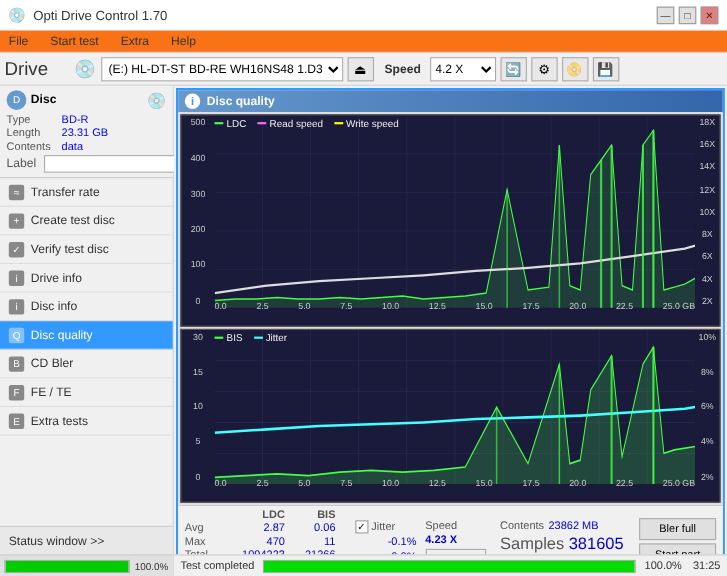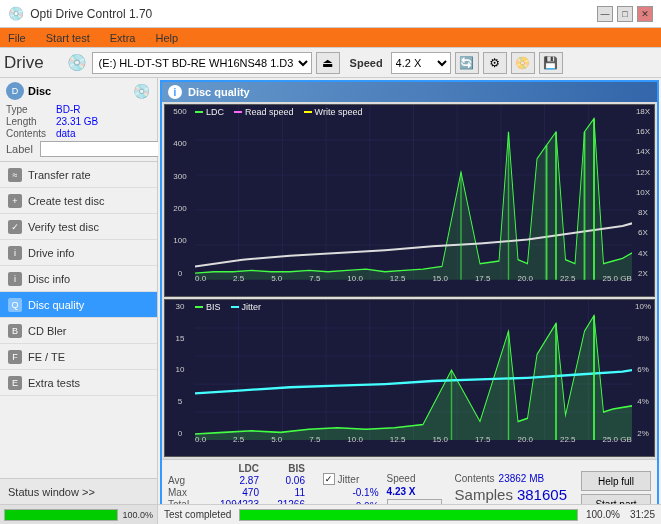--- a/index.html
+++ b/index.html
@@ -806,21 +806,21 @@
             <span style="color:#555;">Contents</span>
             <span style="color:#00c;">23862 MB</span>
           </div>
           <div style="display:flex;gap:4px;font-size:15px;">
             <span style="color:#555;">Samples</span>
             <span style="color:#00c;">381605</span>
           </div>
         </div>
 
         <div class="buttons-section" style="margin-left:6px;margin-top:8px;">
-          <button class="action-btn">Help full</button>
+          <button class="action-btn">Bler full</button>
           <button class="action-btn">Start part</button>
         </div>
       </div>
 
     </div>
 
     <div id="bottom-status">
       <span class="status-text">Test completed</span>
       <div class="status-progress">
         <div class="status-progress-fill" id="status-fill" style="width: 100%;"></div>

